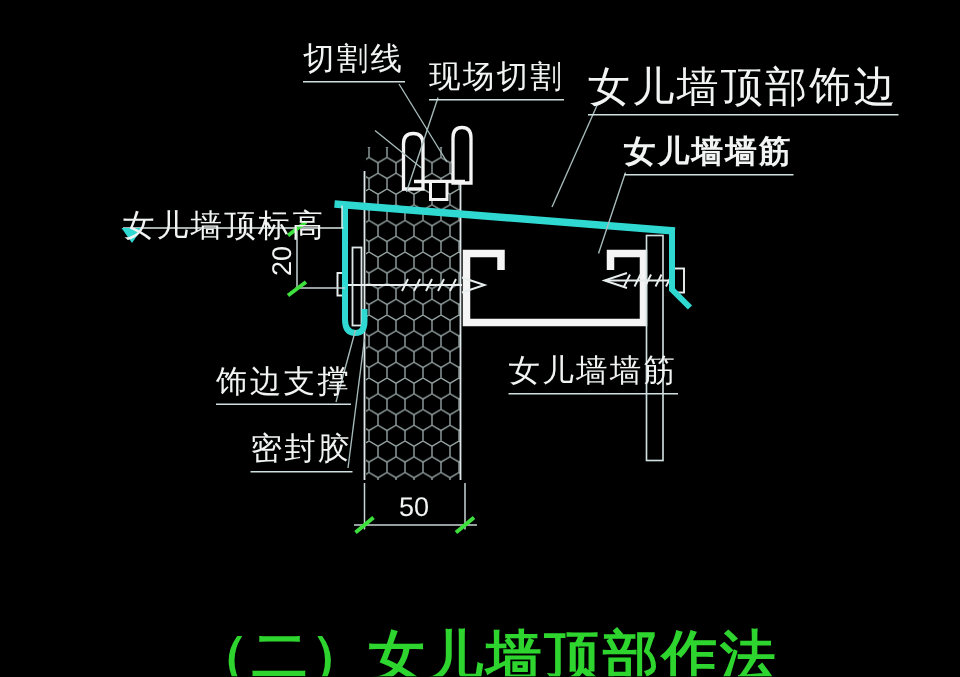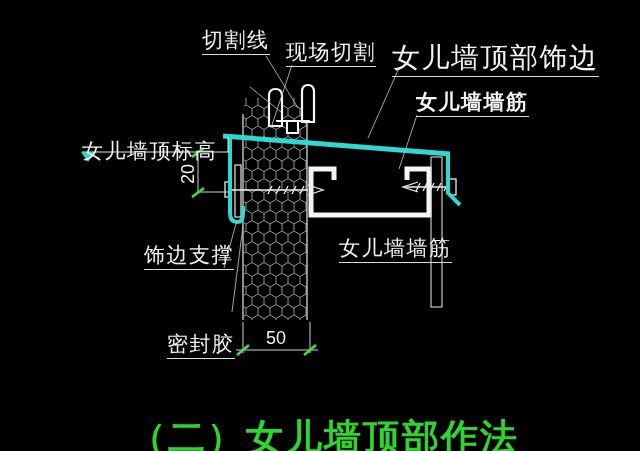--- a/index.html
+++ b/index.html
@@ -101,17 +101,17 @@
       <path d="M232,312 L243,226"></path>
     </g>
   </svg>
 
   <div class="lbl u" style="left:202px;top:28px;">切割线</div>
   <div class="lbl u" style="left:286px;top:40px;">现场切割</div>
   <div class="lbl u" style="left:392px;top:42px;font-size:28px;">女儿墙顶部饰边</div>
   <div class="lbl u" style="left:416px;top:90px;font-weight:bold;">女儿墙墙筋</div>
   <div class="lbl" style="left:82px;top:125px;margin-top:14px;">女儿墙顶标高</div>
   <div class="lbl u" style="left:144px;top:243px;text-align:center;">饰边支撑</div>
-  <div class="lbl u" style="left:167px;top:288px;margin-top:44px;">密封胶</div>
+  <div class="lbl u" style="left:167px;top:288px;">密封胶</div>
   <div class="lbl u" style="left:339px;top:236px;">女儿墙墙筋</div>
 
   <div class="title" style="color:#2ed52e;">（二）女儿墙顶部作法</div>
 </div>
 
 </body></html>

